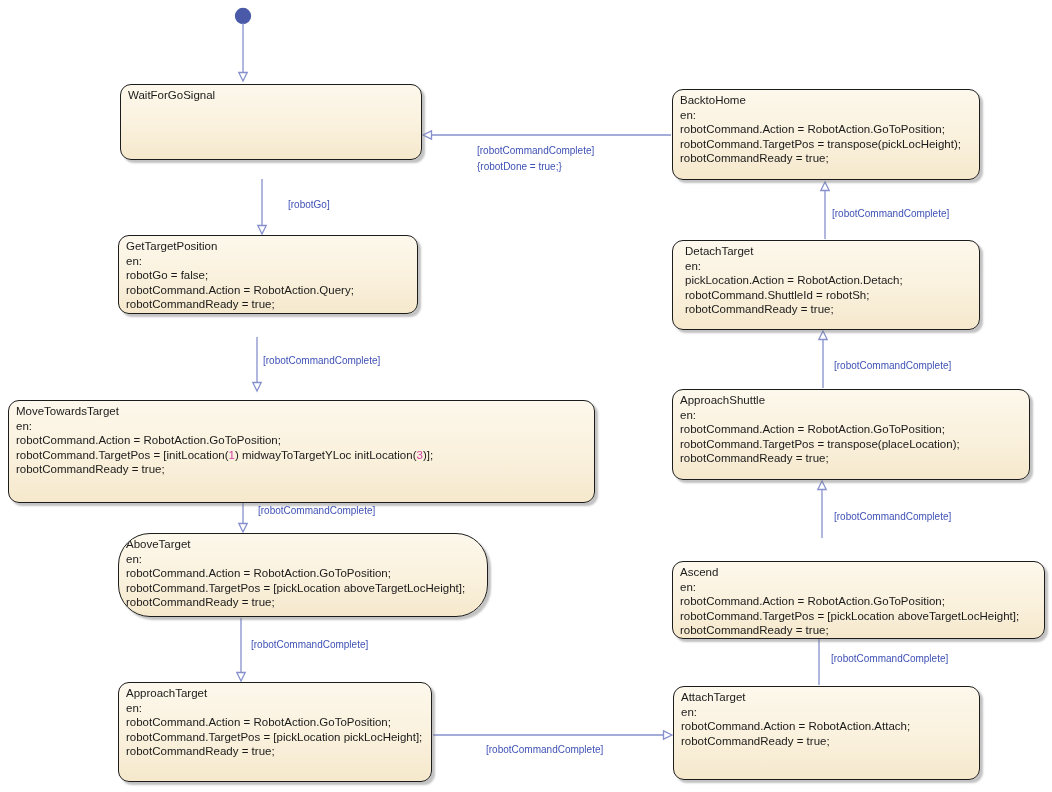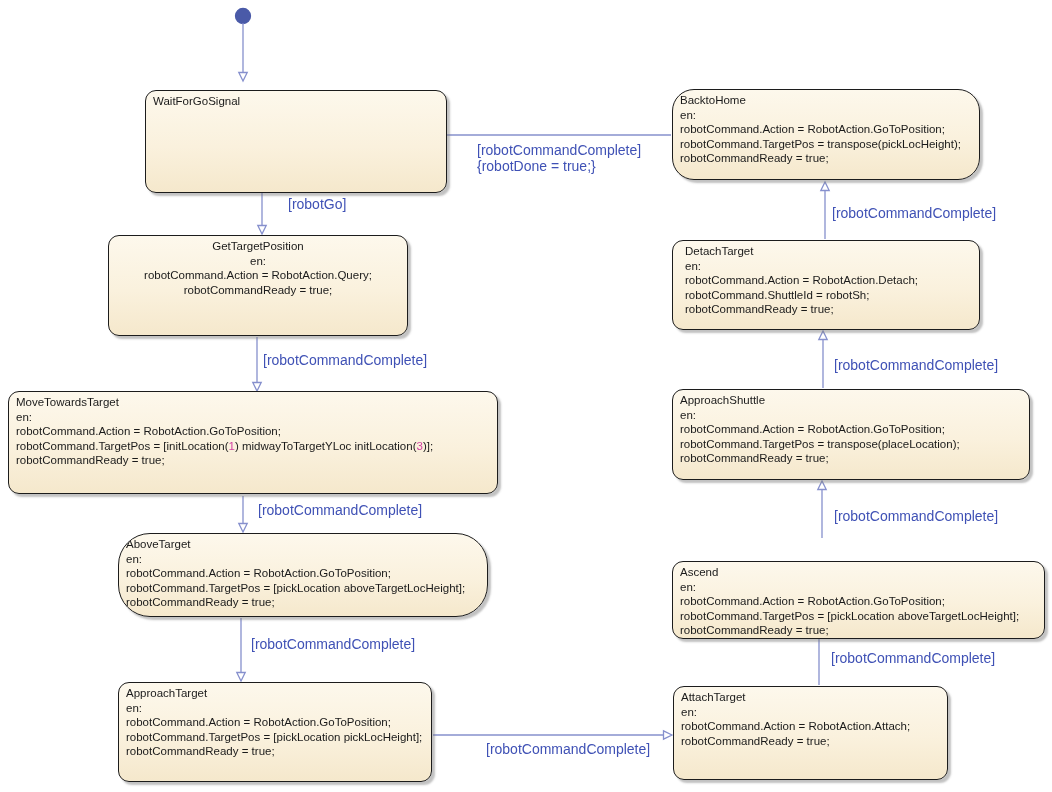--- a/index.html
+++ b/index.html
@@ -26,21 +26,21 @@
     font-size: 11.5px;
     line-height: 14.6px;
     color: #1a1a1a;
     overflow: hidden;
   }
   .state-title { white-space: nowrap; }
   .state-line  { white-space: nowrap; }
   .numlit { color: #d33fa2; }
   .tlabel {
     position: absolute;
-    font-size: 14px;
+    font-size: 10px;
     line-height: 15.5px;
     color: #3f51b5;
     white-space: nowrap;
   }
 </style>
 </head>
 <body>
 
 <div id="canvas">
 
@@ -96,32 +96,33 @@
       <line x1="825" y1="239" x2="825" y2="191"></line>
       <polygon points="825,182 820.8,190.5 829.2,190.5" fill="#ffffff"></polygon>
     </g>
 
     <g stroke="#8690cd" stroke-width="1.3" fill="none">
       <line x1="671" y1="135" x2="432" y2="135"></line>
       <polygon points="423,135 431.5,130.8 431.5,139.2" fill="#ffffff"></polygon>
     </g>
   </svg>
 
-  <div class="state" style="left:120px; top:90px; width:302px; height:103px;margin-left:25px;">
+  <div class="state" style="left:120px; top:84px; width:302px; height:76px;">
     <div class="state-title">WaitForGoSignal</div>
   </div>
 
-  <div class="state" style="left:108px; top:235px; width:300px; height:101px;text-align:center;">
+  <div class="state" style="left:118px; top:235px; width:300px; height:79px;">
     <div class="state-title">GetTargetPosition</div>
     <div class="state-line">en:</div>
+    <div class="state-line">robotGo = false;</div>
     <div class="state-line">robotCommand.Action = RobotAction.Query;</div>
     <div class="state-line">robotCommandReady = true;</div>
   </div>
 
-  <div class="state" style="left:8px; top:391px; width:490px; height:103px;">
+  <div class="state" style="left:8px; top:400px; width:587px; height:103px;">
     <div class="state-title">MoveTowardsTarget</div>
     <div class="state-line">en:</div>
     <div class="state-line">robotCommand.Action = RobotAction.GoToPosition;</div>
     <div class="state-line"><span>robotCommand.TargetPos = [initLocation(</span><span class="numlit">1</span><span>) midwayToTargetYLoc initLocation(</span><span class="numlit">3</span><span>)];</span></div>
     <div class="state-line">robotCommandReady = true;</div>
   </div>
 
   <div class="state" style="left:118px; top:533px; width:370px; height:84px;border-radius:32px;">
     <div class="state-title">AboveTarget</div>
     <div class="state-line">en:</div>
@@ -131,21 +132,21 @@
   </div>
 
   <div class="state" style="left:118px; top:682px; width:314px; height:100px;">
     <div class="state-title">ApproachTarget</div>
     <div class="state-line">en:</div>
     <div class="state-line">robotCommand.Action = RobotAction.GoToPosition;</div>
     <div class="state-line">robotCommand.TargetPos = [pickLocation pickLocHeight];</div>
     <div class="state-line">robotCommandReady = true;</div>
   </div>
 
-  <div class="state" style="left:673px; top:686px; width:275px; height:94px;">
+  <div class="state" style="left:673px; top:686px; width:307px; height:94px;">
     <div class="state-title">AttachTarget</div>
     <div class="state-line">en:</div>
     <div class="state-line">robotCommand.Action = RobotAction.Attach;</div>
     <div class="state-line">robotCommandReady = true;</div>
   </div>
 
   <div class="state" style="left:672px; top:561px; width:373px; height:78px;">
     <div class="state-title">Ascend</div>
     <div class="state-line">en:</div>
     <div class="state-line">robotCommand.Action = RobotAction.GoToPosition;</div>
@@ -157,26 +158,26 @@
     <div class="state-title">ApproachShuttle</div>
     <div class="state-line">en:</div>
     <div class="state-line">robotCommand.Action = RobotAction.GoToPosition;</div>
     <div class="state-line">robotCommand.TargetPos = transpose(placeLocation);</div>
     <div class="state-line">robotCommandReady = true;</div>
   </div>
 
   <div class="state" style="left:672px; top:240px; width:308px; height:90px;padding-left:12px;">
     <div class="state-title">DetachTarget</div>
     <div class="state-line">en:</div>
-    <div class="state-line">robotCommand.Action = RobotAction.Detach;</div>
+    <div class="state-line">pickLocation.Action = RobotAction.Detach;</div>
     <div class="state-line">robotCommand.ShuttleId = robotSh;</div>
     <div class="state-line">robotCommandReady = true;</div>
   </div>
 
-  <div class="state" style="left:672px; top:89px; width:308px; height:91px;border-radius:22px;">
+  <div class="state" style="left:672px; top:89px; width:308px; height:91px;">
     <div class="state-title">BacktoHome</div>
     <div class="state-line">en:</div>
     <div class="state-line">robotCommand.Action = RobotAction.GoToPosition;</div>
     <div class="state-line">robotCommand.TargetPos = transpose(pickLocHeight);</div>
     <div class="state-line">robotCommandReady = true;</div>
   </div>
 
   <div class="tlabel" style="left:288px; top:197px;">[robotGo]</div>
 
   <div class="tlabel" style="left:263px; top:353px;">[robotCommandComplete]</div>

